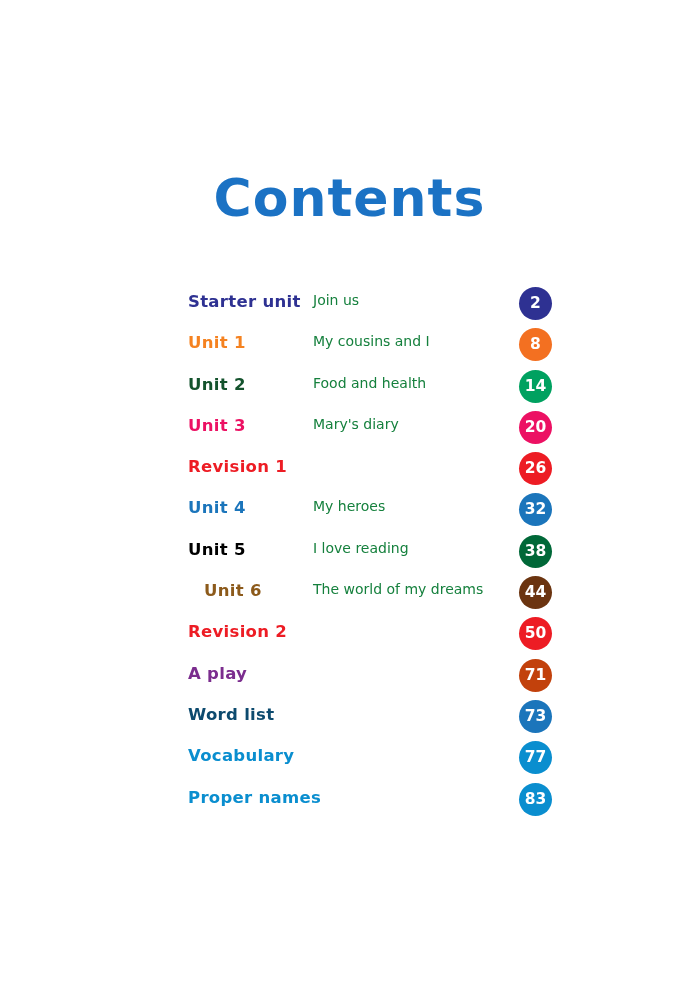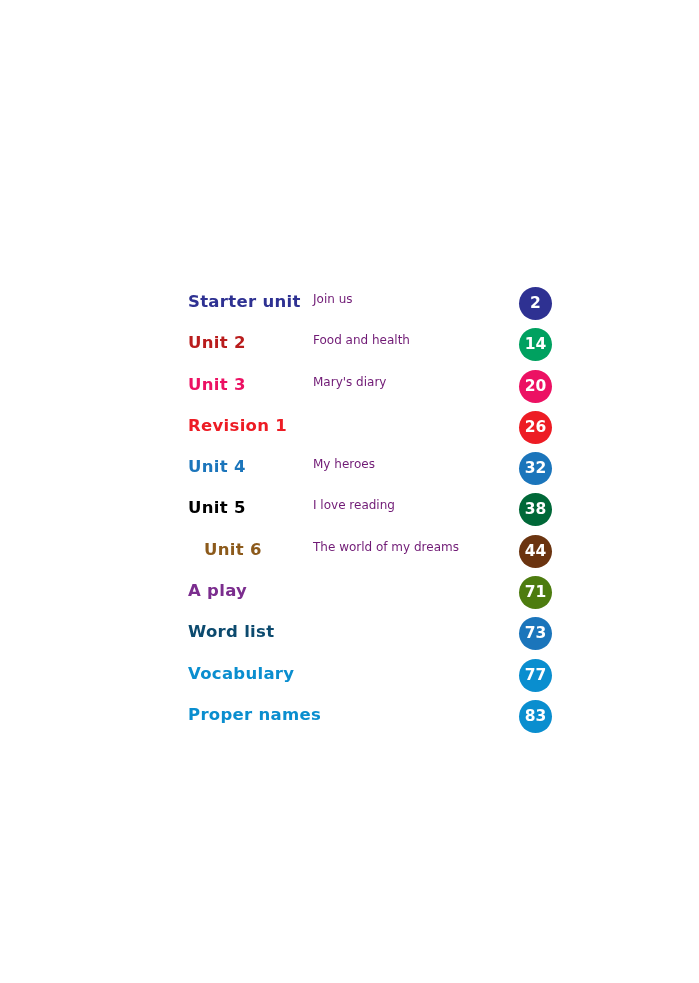--- a/index.html
+++ b/index.html
@@ -52,22 +52,22 @@
     font-weight: bold;
     font-size: 16.5px;
     letter-spacing: 0.3px;
     white-space: nowrap;
   }
   .titletext {
     position: absolute;
     left: 125px;
     top: 0;
     font-family: "DejaVu Sans", sans-serif;
-    font-size: 12px;
-    color: #701a75;
+    font-size: 14px;
+    color: #15803d;
     white-space: nowrap;
   }
   .badge {
     position: absolute;
     left: 331px;
     top: -5px;
     width: 33px;
     height: 33px;
     border-radius: 50%;
     color: #ffffff;
@@ -75,28 +75,34 @@
     font-weight: bold;
     font-size: 15.5px;
     line-height: 33px;
     text-align: center;
   }
 </style>
 </head>
 <body style="background: rgb(255, 255, 255);">
 
 <div id="page">
+  <div id="title">Contents</div>
   <div id="toc">
       <div class="row">
         <span class="unit" style="color: rgb(46, 49, 146);">Starter unit</span>
         <span class="titletext">Join us</span>
         <span class="badge" style="background: rgb(46, 49, 146);">2</span>
       </div>
       <div class="row">
-        <span class="unit" style="color: #b91c1c;">Unit 2</span>
+        <span class="unit" style="color: rgb(245, 130, 32);">Unit 1</span>
+        <span class="titletext">My cousins and I</span>
+        <span class="badge" style="background: rgb(243, 112, 33);">8</span>
+      </div>
+      <div class="row">
+        <span class="unit" style="color: #14532d;">Unit 2</span>
         <span class="titletext">Food and health</span>
         <span class="badge" style="background: rgb(0, 161, 96);">14</span>
       </div>
       <div class="row">
         <span class="unit" style="color: rgb(236, 17, 99);">Unit 3</span>
         <span class="titletext">Mary's diary</span>
         <span class="badge" style="background: rgb(236, 17, 99);">20</span>
       </div>
       <div class="row">
         <span class="unit" style="color: rgb(237, 28, 36);">Revision 1</span>
@@ -111,22 +117,26 @@
         <span class="unit" style="color: #000000;">Unit 5</span>
         <span class="titletext">I love reading</span>
         <span class="badge" style="background: rgb(0, 104, 56);">38</span>
       </div>
       <div class="row">
         <span class="unit" style="color: rgb(140, 90, 27); margin-left: 16px;">Unit 6</span>
         <span class="titletext">The world of my dreams</span>
         <span class="badge" style="background: rgb(107, 52, 16);">44</span>
       </div>
       <div class="row">
+        <span class="unit" style="color: rgb(237, 28, 36);">Revision 2</span>
+        <span class="badge" style="background: rgb(237, 28, 36);">50</span>
+      </div>
+      <div class="row">
         <span class="unit" style="color: rgb(123, 45, 142);">A play</span>
-        <span class="badge" style="background: #4d7c0f;">71</span>
+        <span class="badge" style="background: #c2410c;">71</span>
       </div>
       <div class="row">
         <span class="unit" style="color: #0c4a6e;">Word list</span>
         <span class="badge" style="background: rgb(27, 117, 187);">73</span>
       </div>
       <div class="row">
         <span class="unit" style="color: rgb(10, 142, 207);">Vocabulary</span>
         <span class="badge" style="background: rgb(10, 142, 207);">77</span>
       </div>
       <div class="row">

